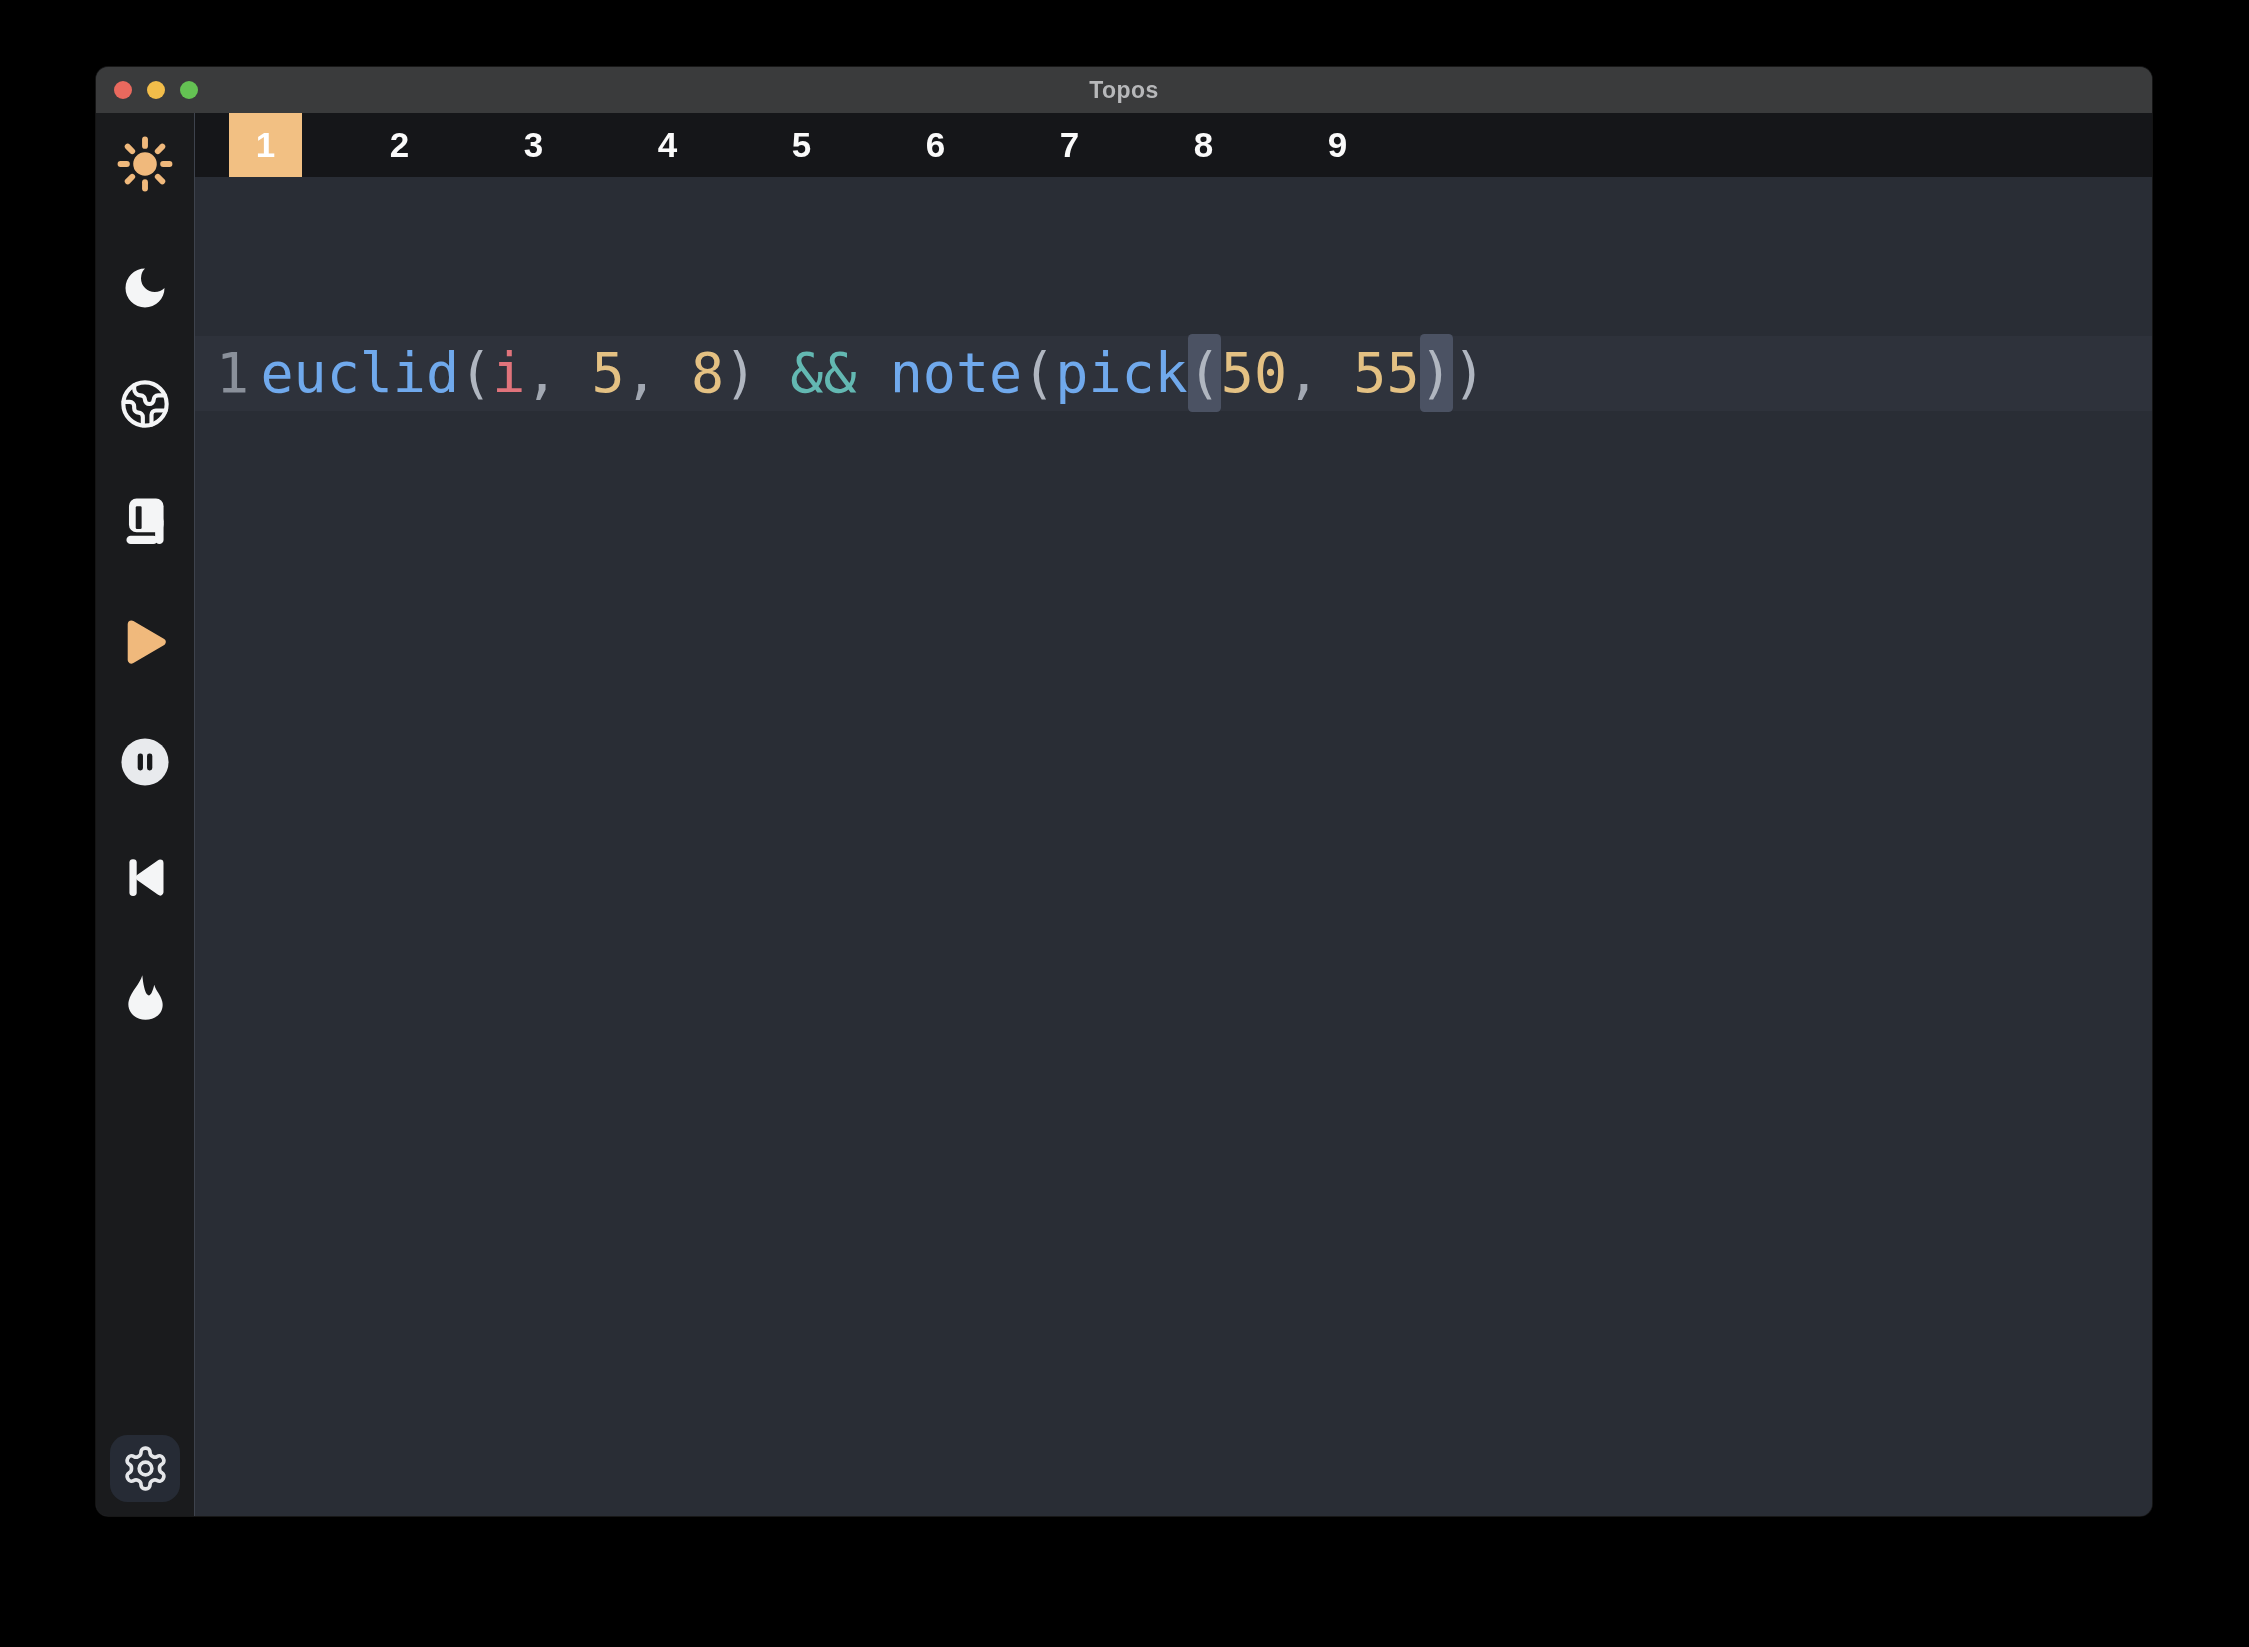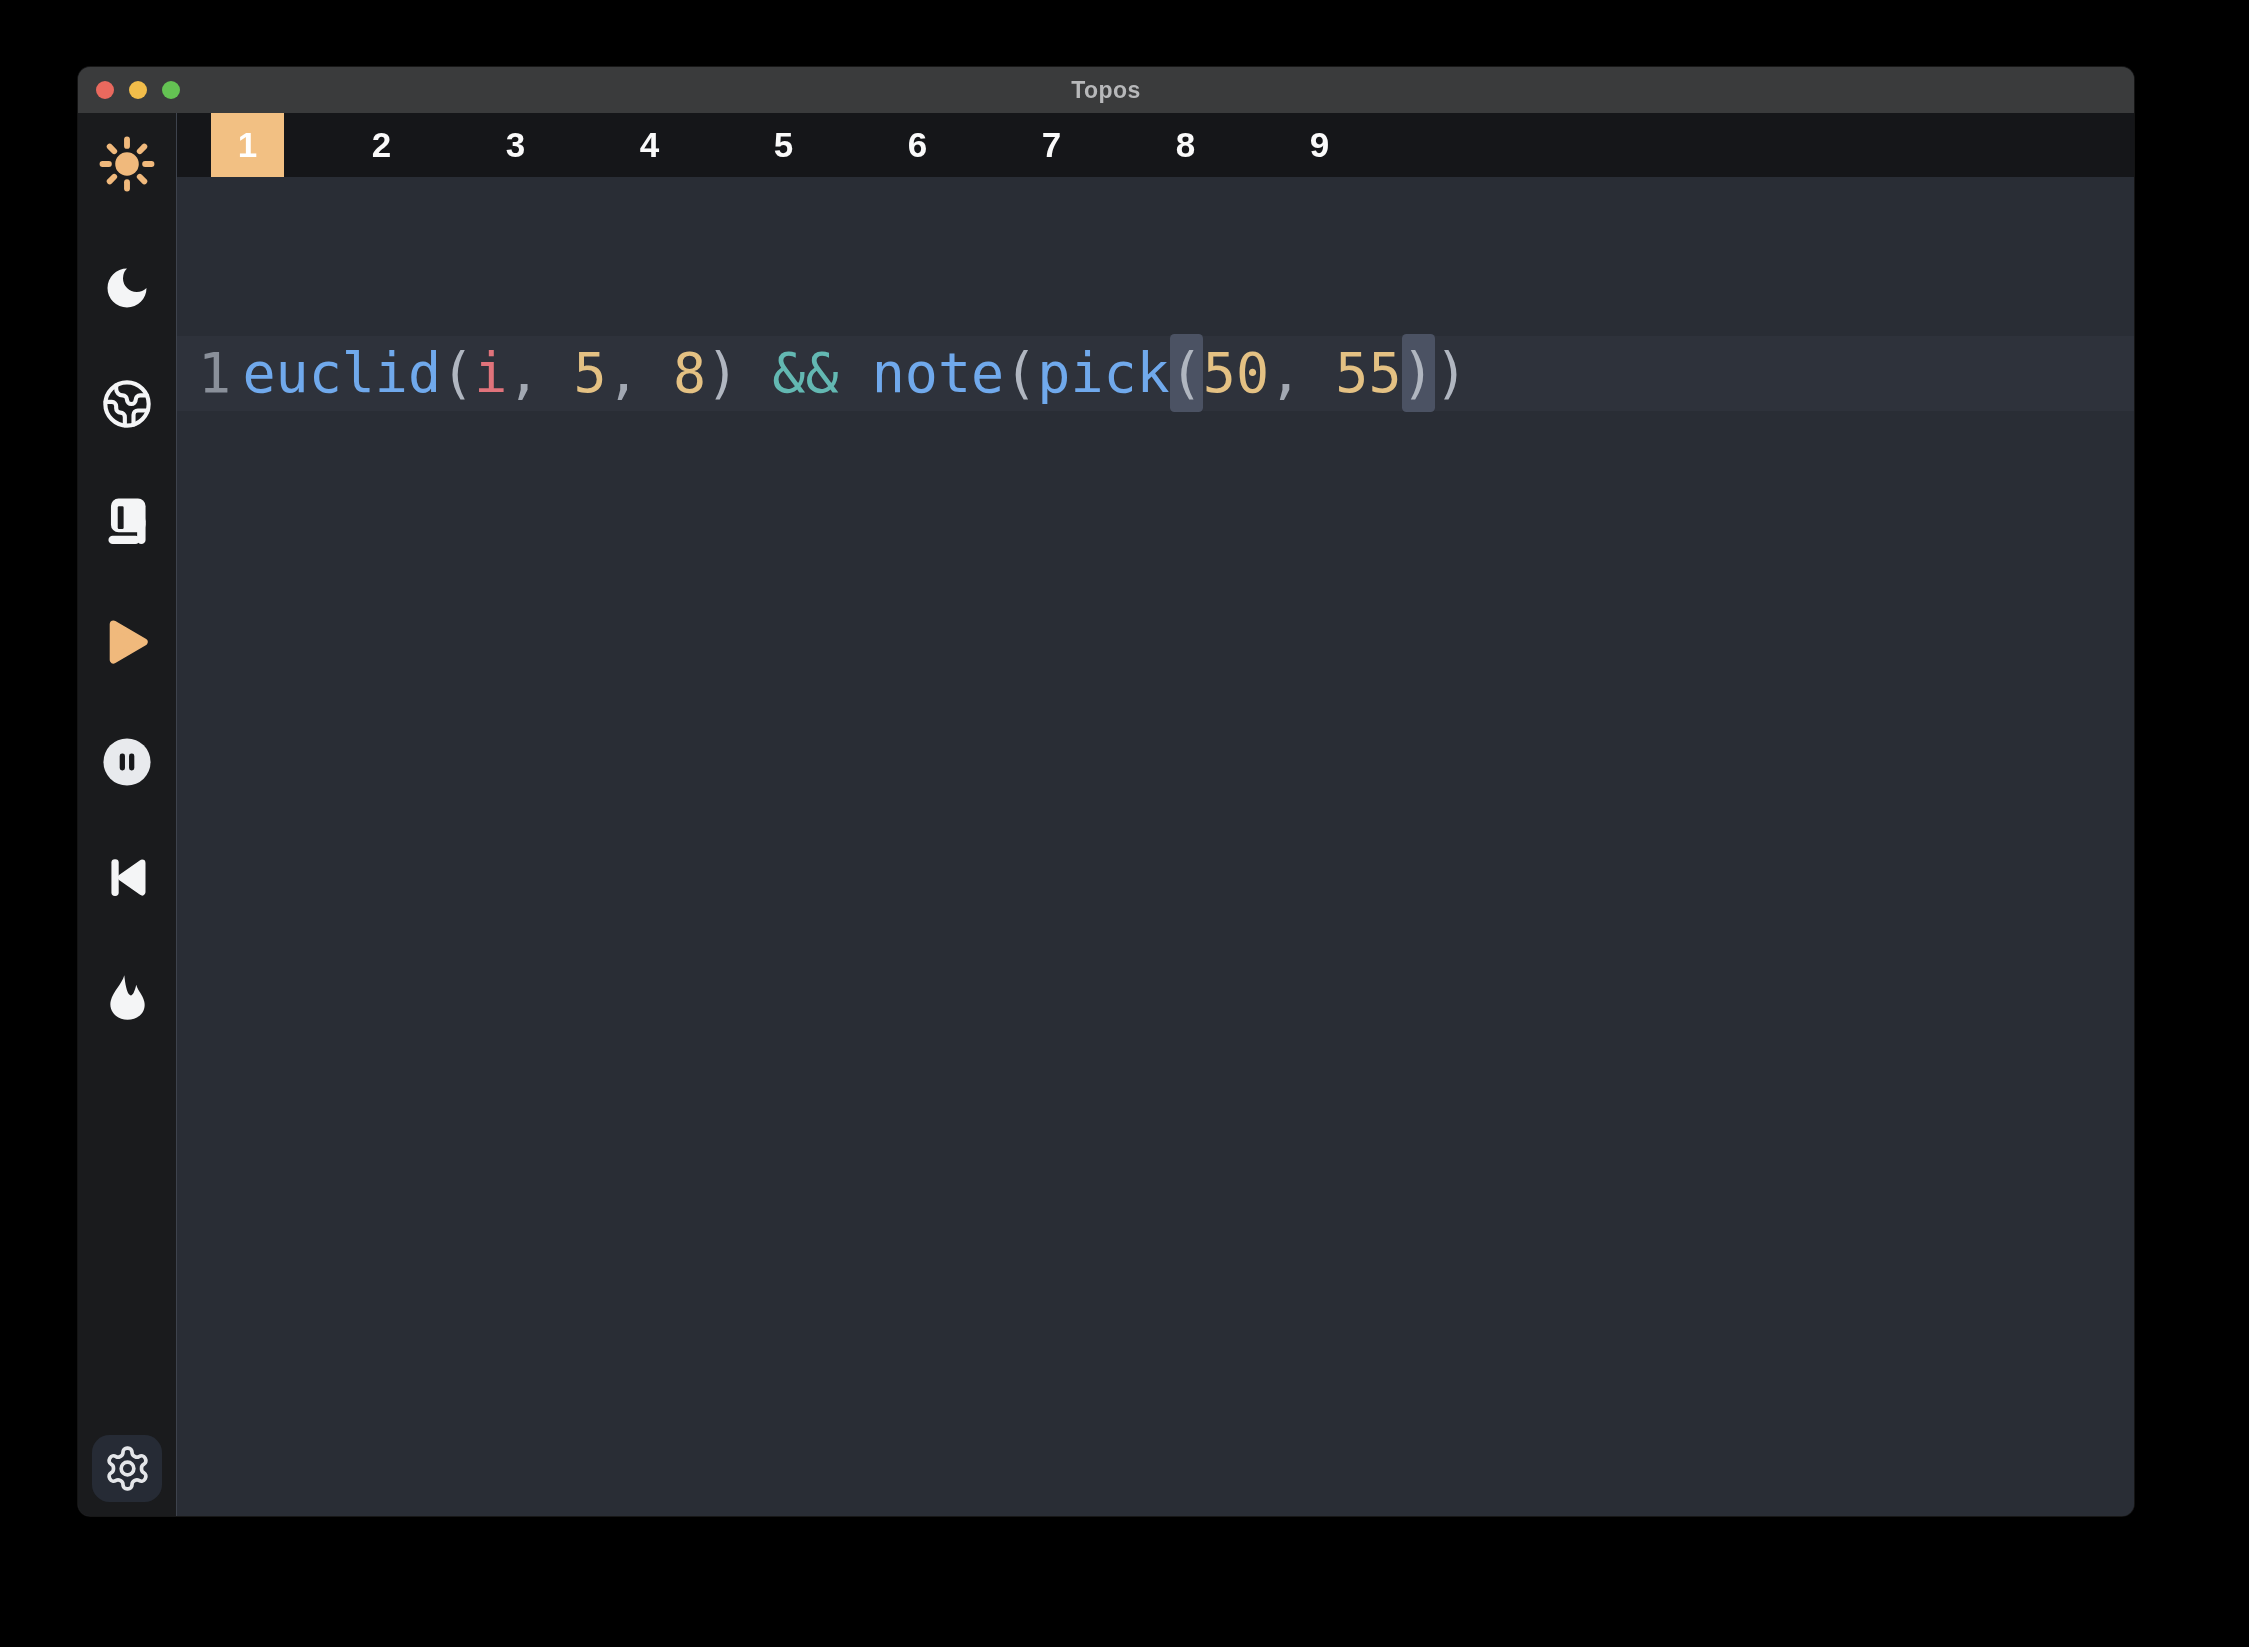--- a/index.html
+++ b/index.html
@@ -26,21 +26,21 @@
     --tl-yellow:#f2bd4a;
     --tl-green:#64c253;
     --gear-btn-bg:#262b35;
     --pause-circle:#e8eaed;
   }
   *{margin:0;padding:0;box-sizing:border-box;}
   html,body{width:2250px;height:1648px;overflow:hidden;}
   body{background:var(--page-bg);font-family:"Liberation Sans",sans-serif;}
 
   .window{
-    position:absolute;left:78px;top:67px;width:2056px;height:1449px;
+    position:absolute;left:96px;top:67px;width:2056px;height:1449px;
     border-radius:12.2px;overflow:hidden;background:var(--editor-bg);
     box-shadow:0 0 0 0.9px rgba(255,255,255,0.09);
     display:flex;flex-direction:column;
   }
   
   .titlebar{
     position:relative;height:46px;flex:0 0 46px;background:var(--titlebar-bg);
     display:flex;align-items:center;
   }
   .traffic{display:flex;gap:15px;padding-left:17.5px;}

